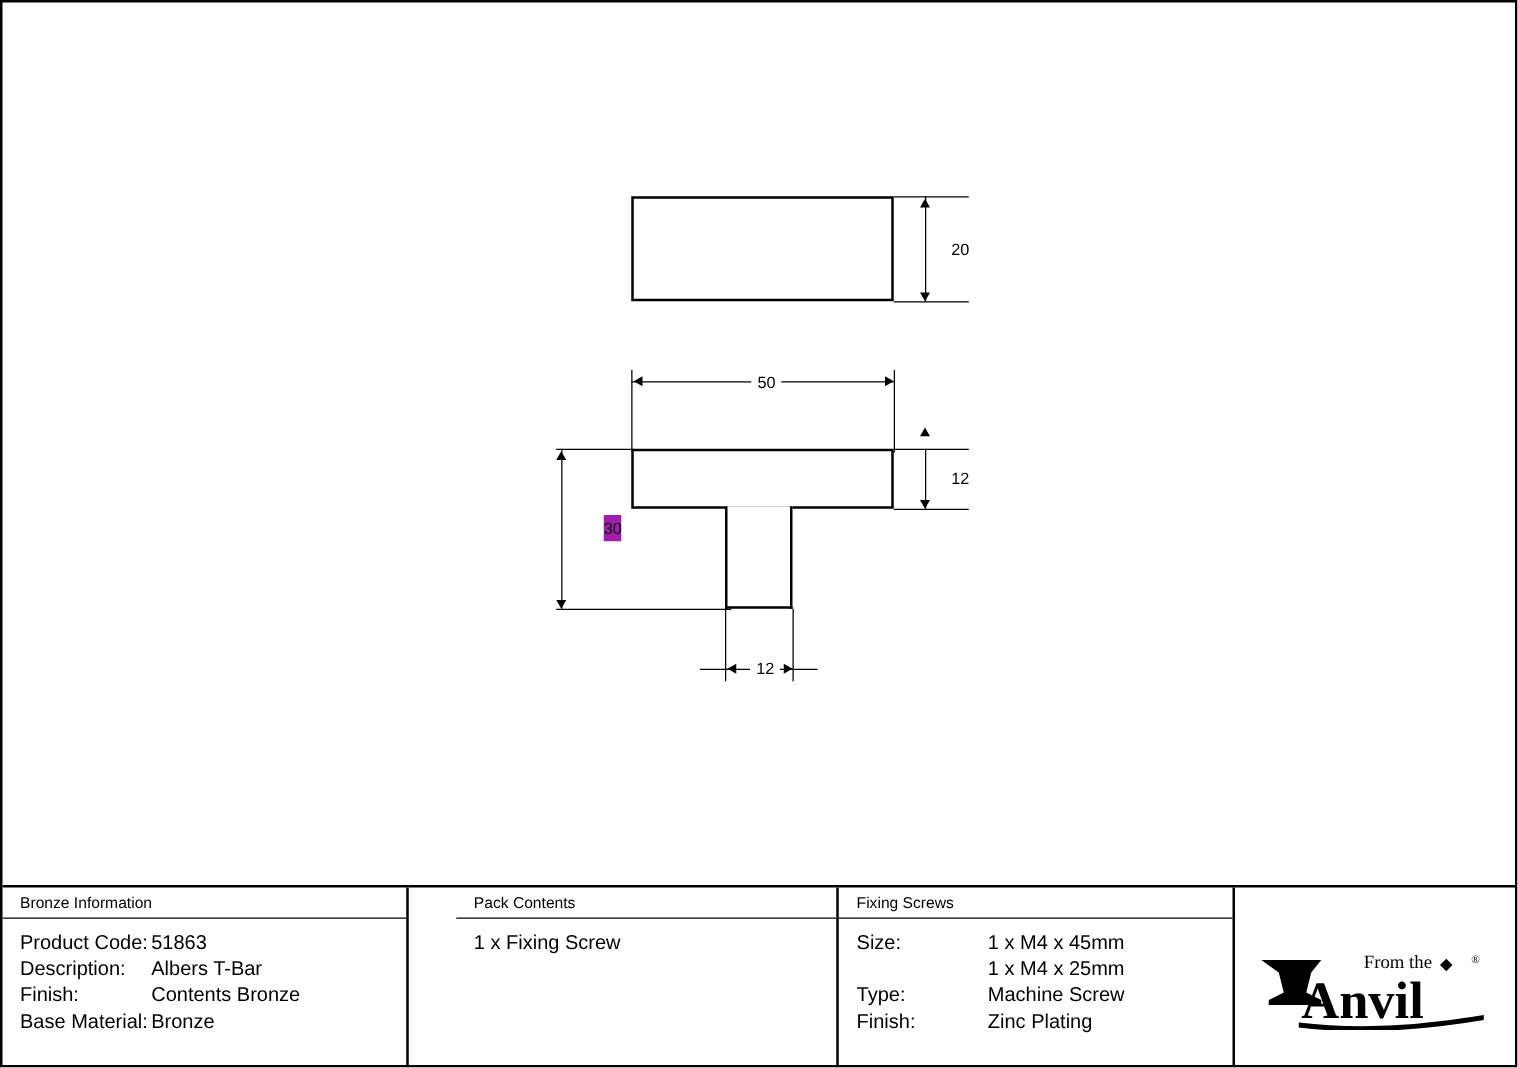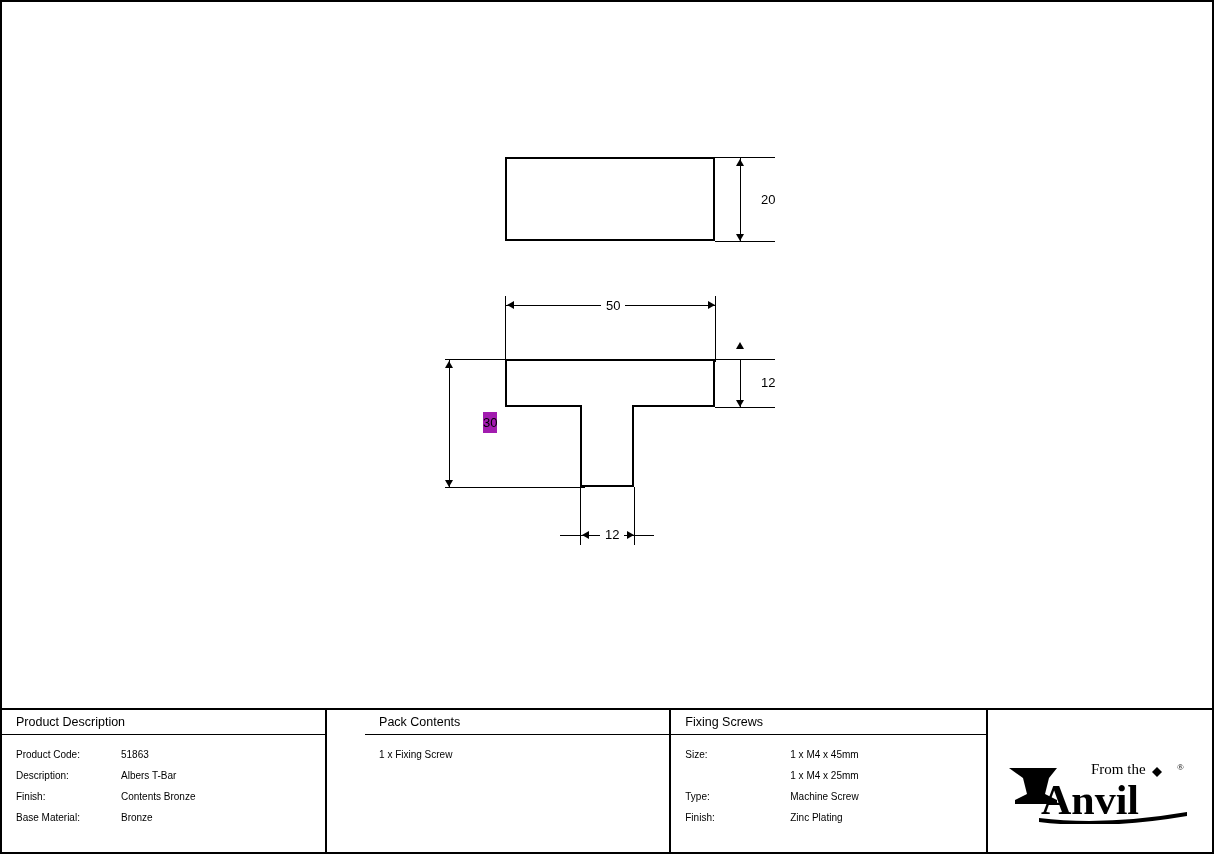--- a/index.html
+++ b/index.html
@@ -122,21 +122,21 @@
     height: 25px;
     border-bottom: 1px solid #000;
     box-sizing: border-box;
     display: flex;
     align-items: center;
     padding-left: 14px;
     font-size: 12.5px;
   }
   .col-body {
     padding: 9px 0 0 14px;
-    font-size: 10px;
+    font-size: 16px;
   }
   .kv {
     display: flex;
     line-height: 21px;
   }
   .kv .k { width: 105px; }
   .kv .v { }
   .plain { line-height: 21px; }
 
   
@@ -201,21 +201,21 @@
     <div class="arrow arr-right" style="left:625px; top:529px;"></div>
     <div class="hline" style="left:558px; top:533px; width:22px;"></div>
     <div class="hline" style="left:630px; top:533px; width:22px;"></div>
     <div class="dimtext" style="left:598px; top:525px; background:#fff; padding:0 5px;">12</div>
   </div>
 
 
   <div id="infotable">
 
     <div class="col col-a">
-      <div class="col-head">Product Description</div>
+      <div class="col-head">Bronze Information</div>
       <div class="col-body">
         <div class="kv">
           <span class="k">Product Code:</span>
           <span class="v">51863</span>
         </div>
         <div class="kv">
           <span class="k">Description:</span>
           <span class="v">Albers T-Bar</span>
         </div>
         <div class="kv">

